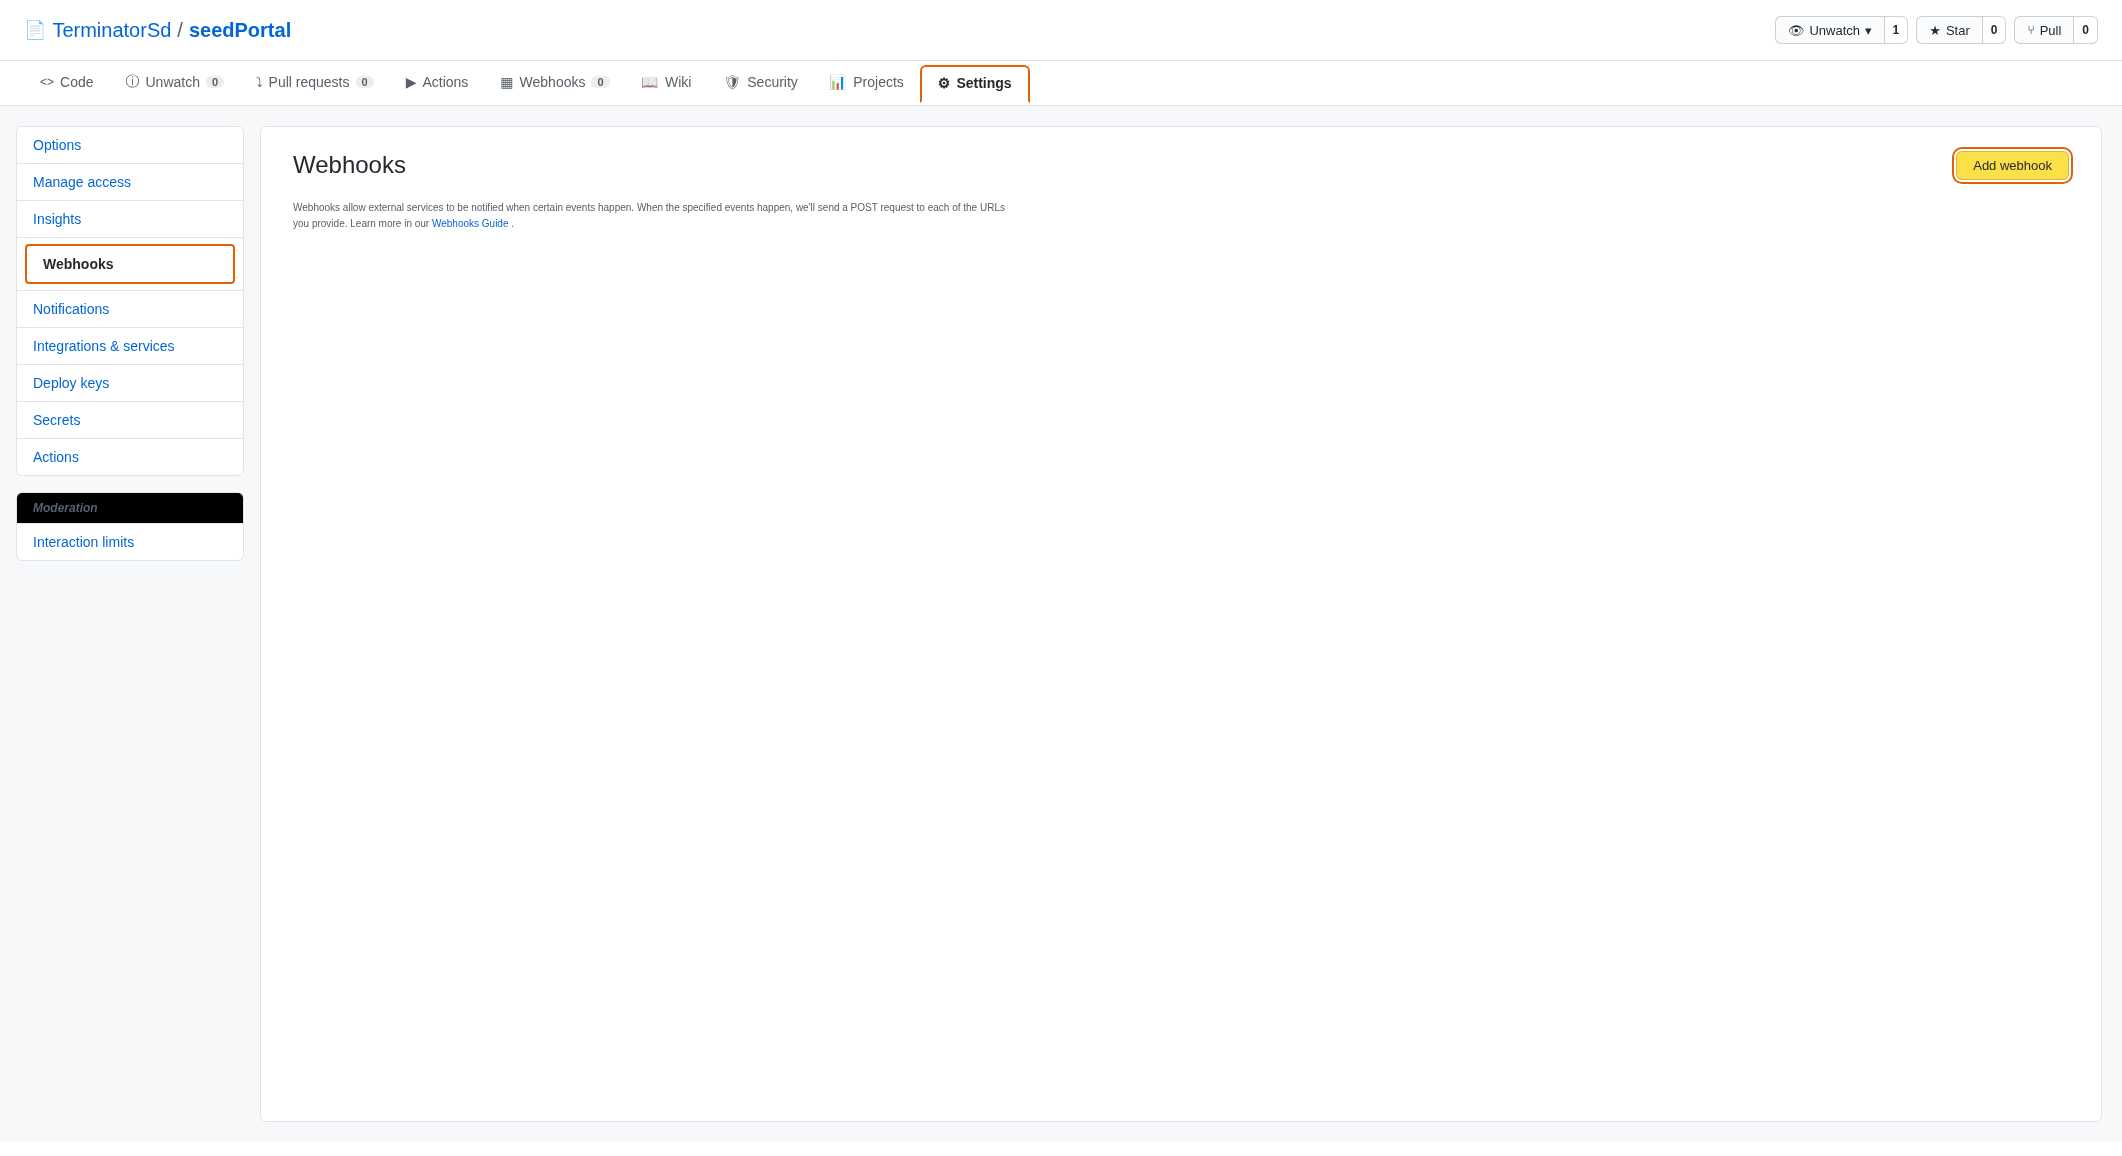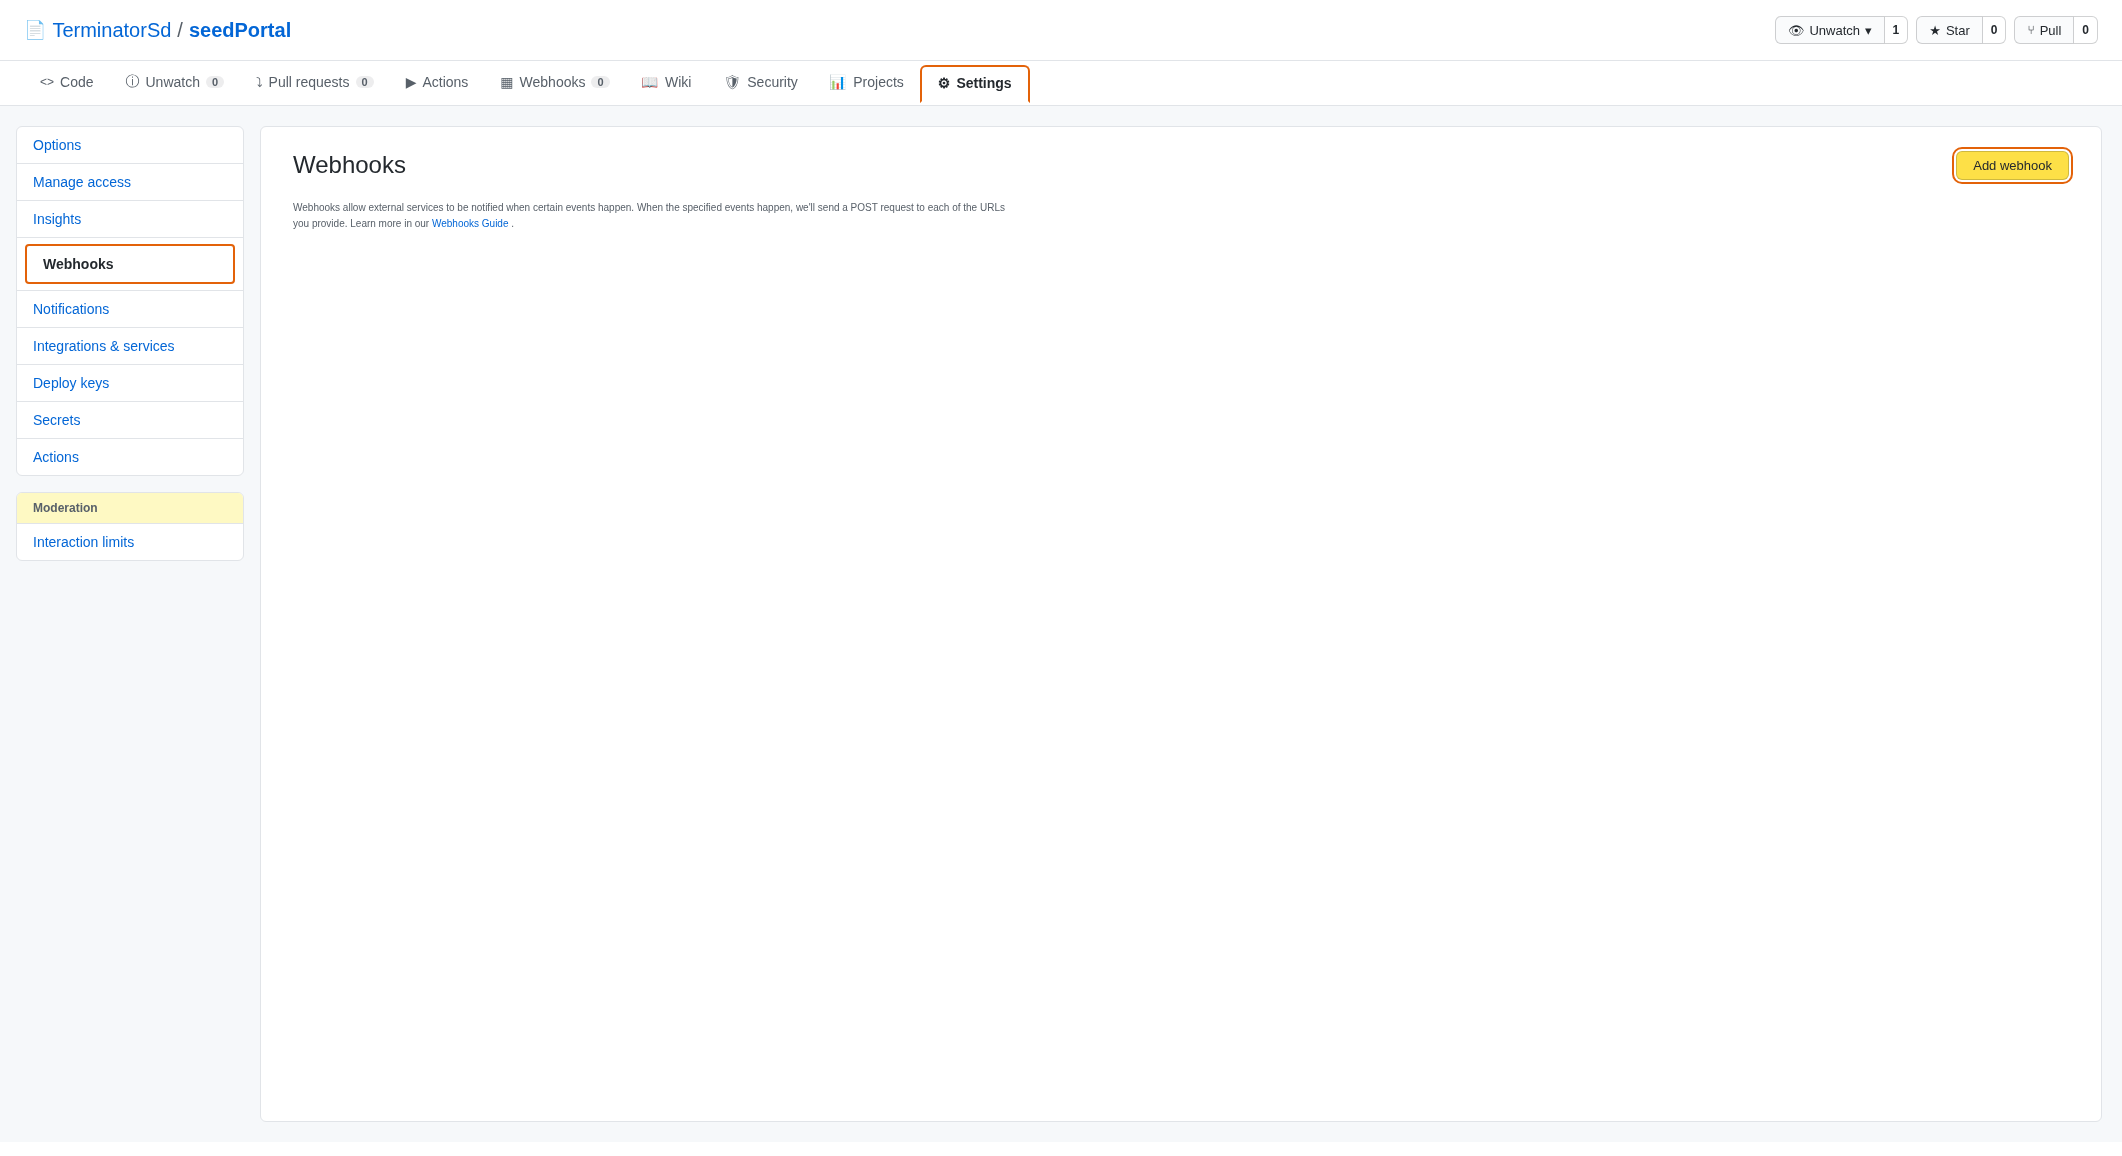--- a/index.html
+++ b/index.html
@@ -154,22 +154,23 @@
       border-radius: 6px;
       margin: 16px 16px 0 16px;
       overflow: hidden;
     }
     .sidebar-section-label {
       display: block;
       padding: 8px 16px;
       font-size: 12px;
       font-weight: 600;
       color: #586069;
-      background: #fef9c3;
+      background: #000000;
       border-bottom: 1px solid #e1e4e8;
+      font-style: italic;
     }
 
     
     .main-content {
       flex: 1;
       padding: 24px 32px;
       background: #fff;
       margin: 20px 20px 20px 0;
       border-radius: 6px;
       border: 1px solid #e1e4e8;

